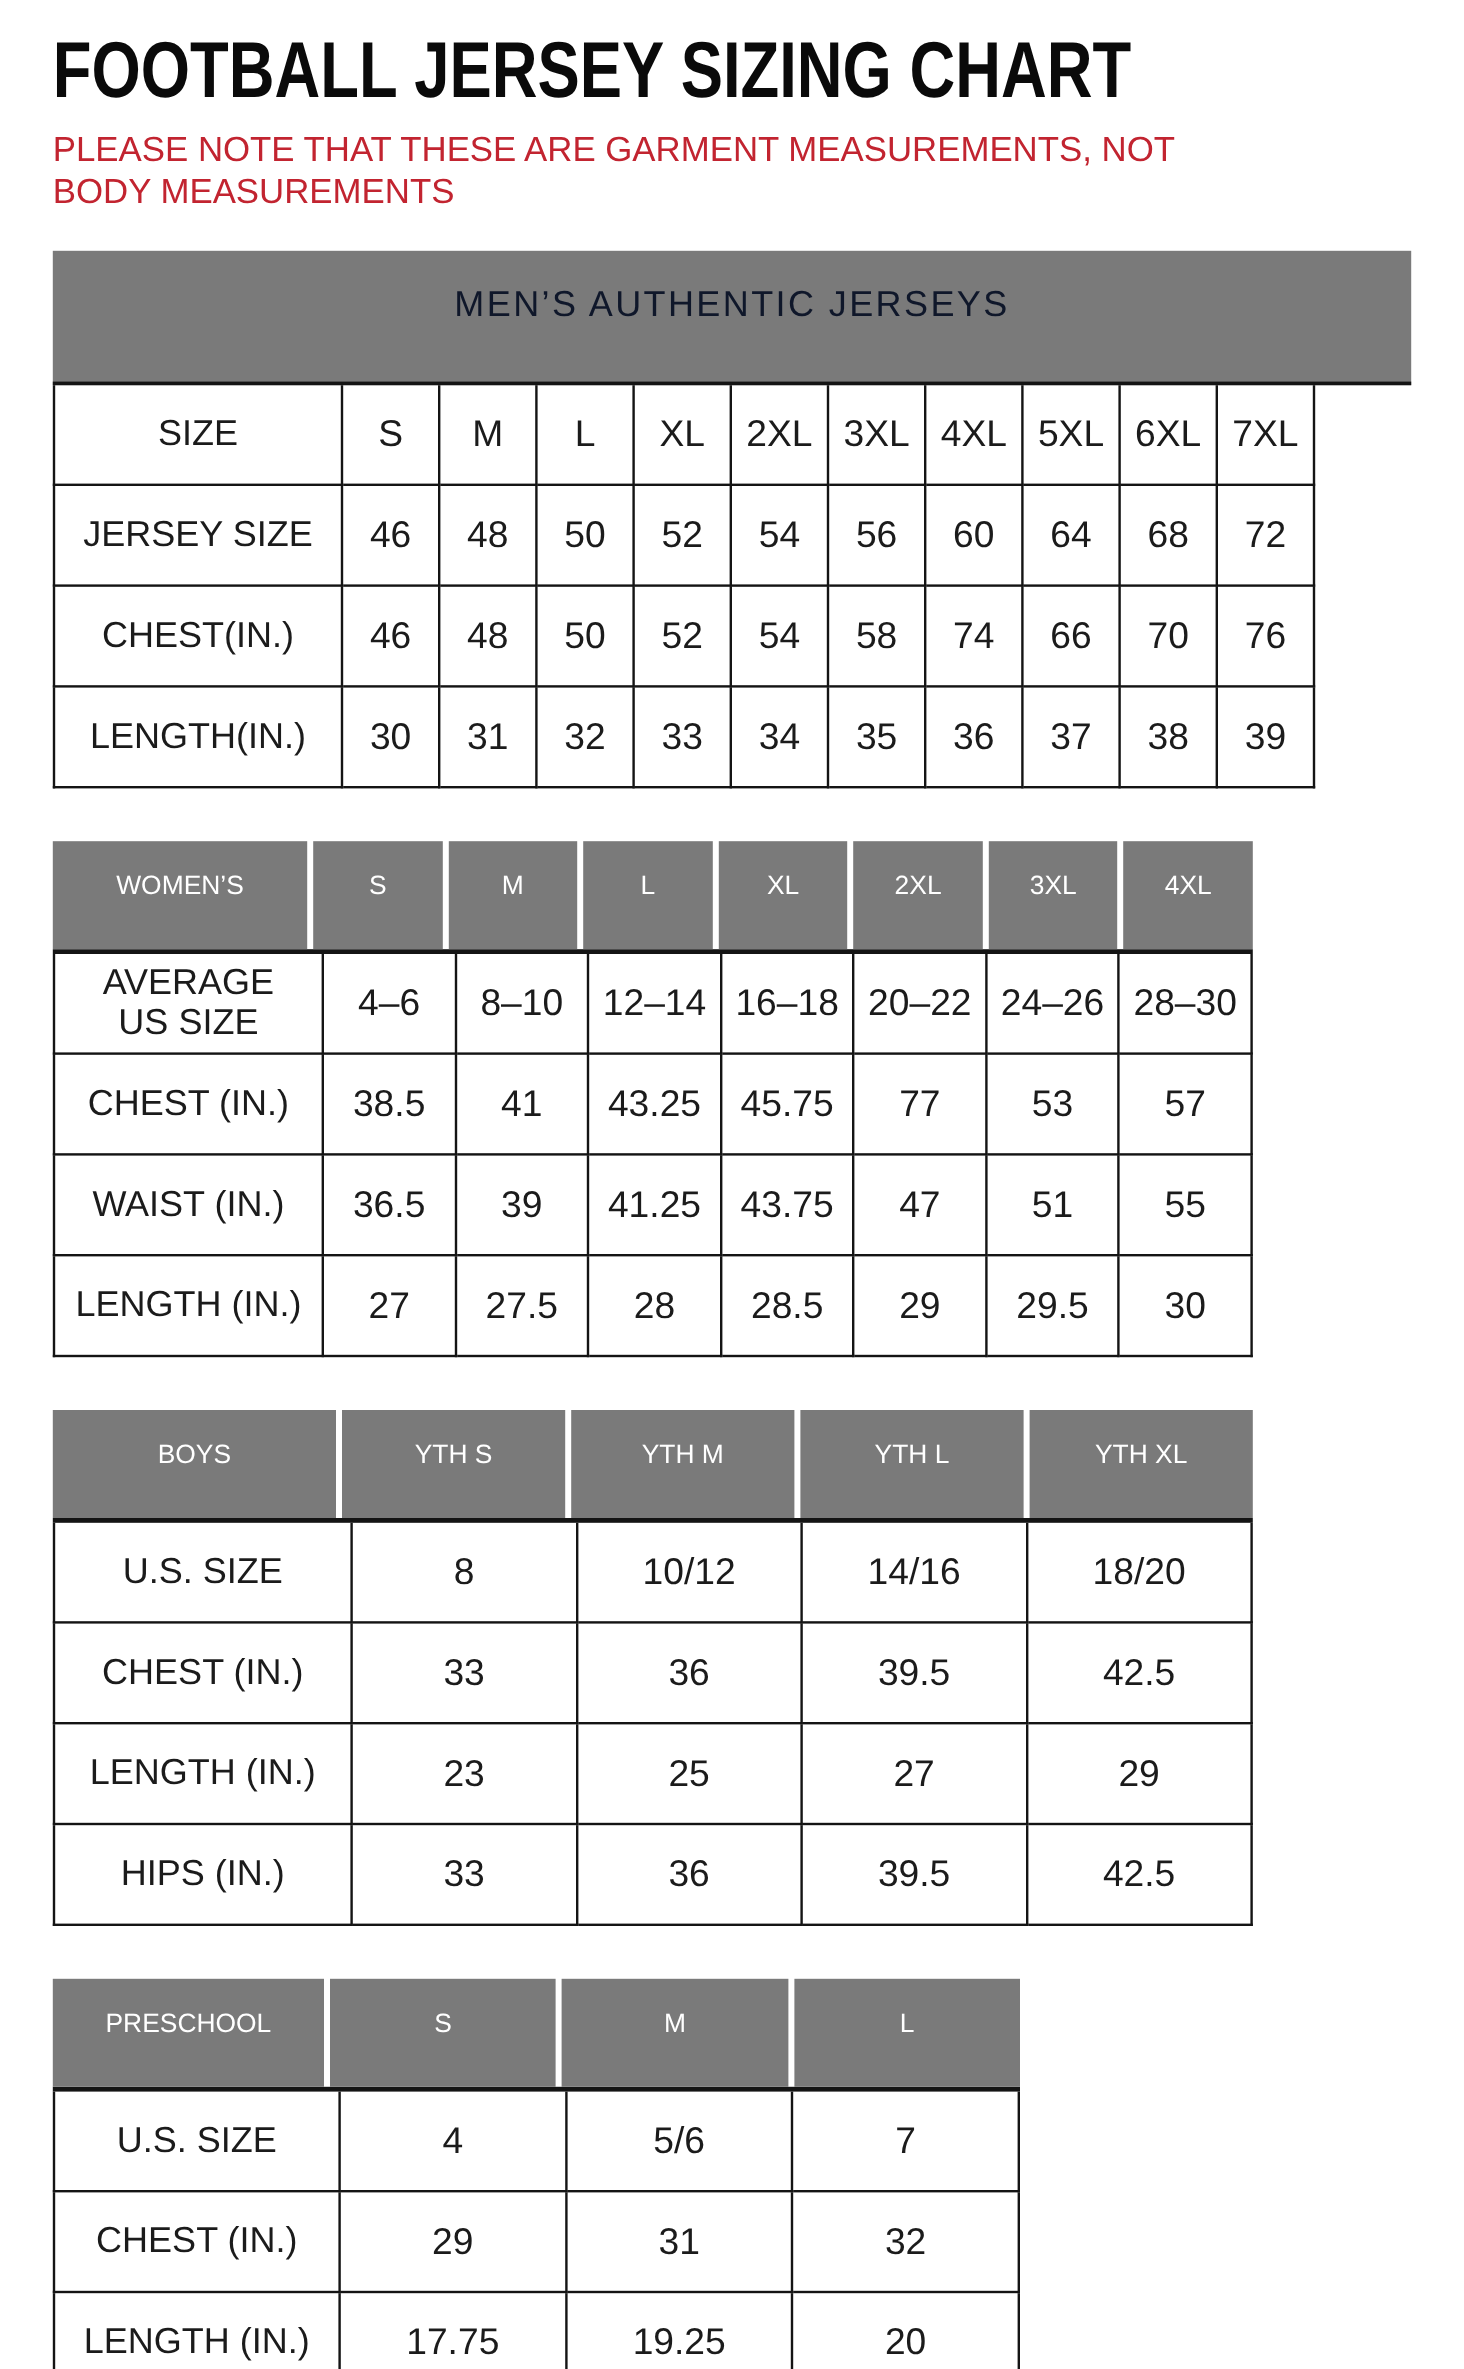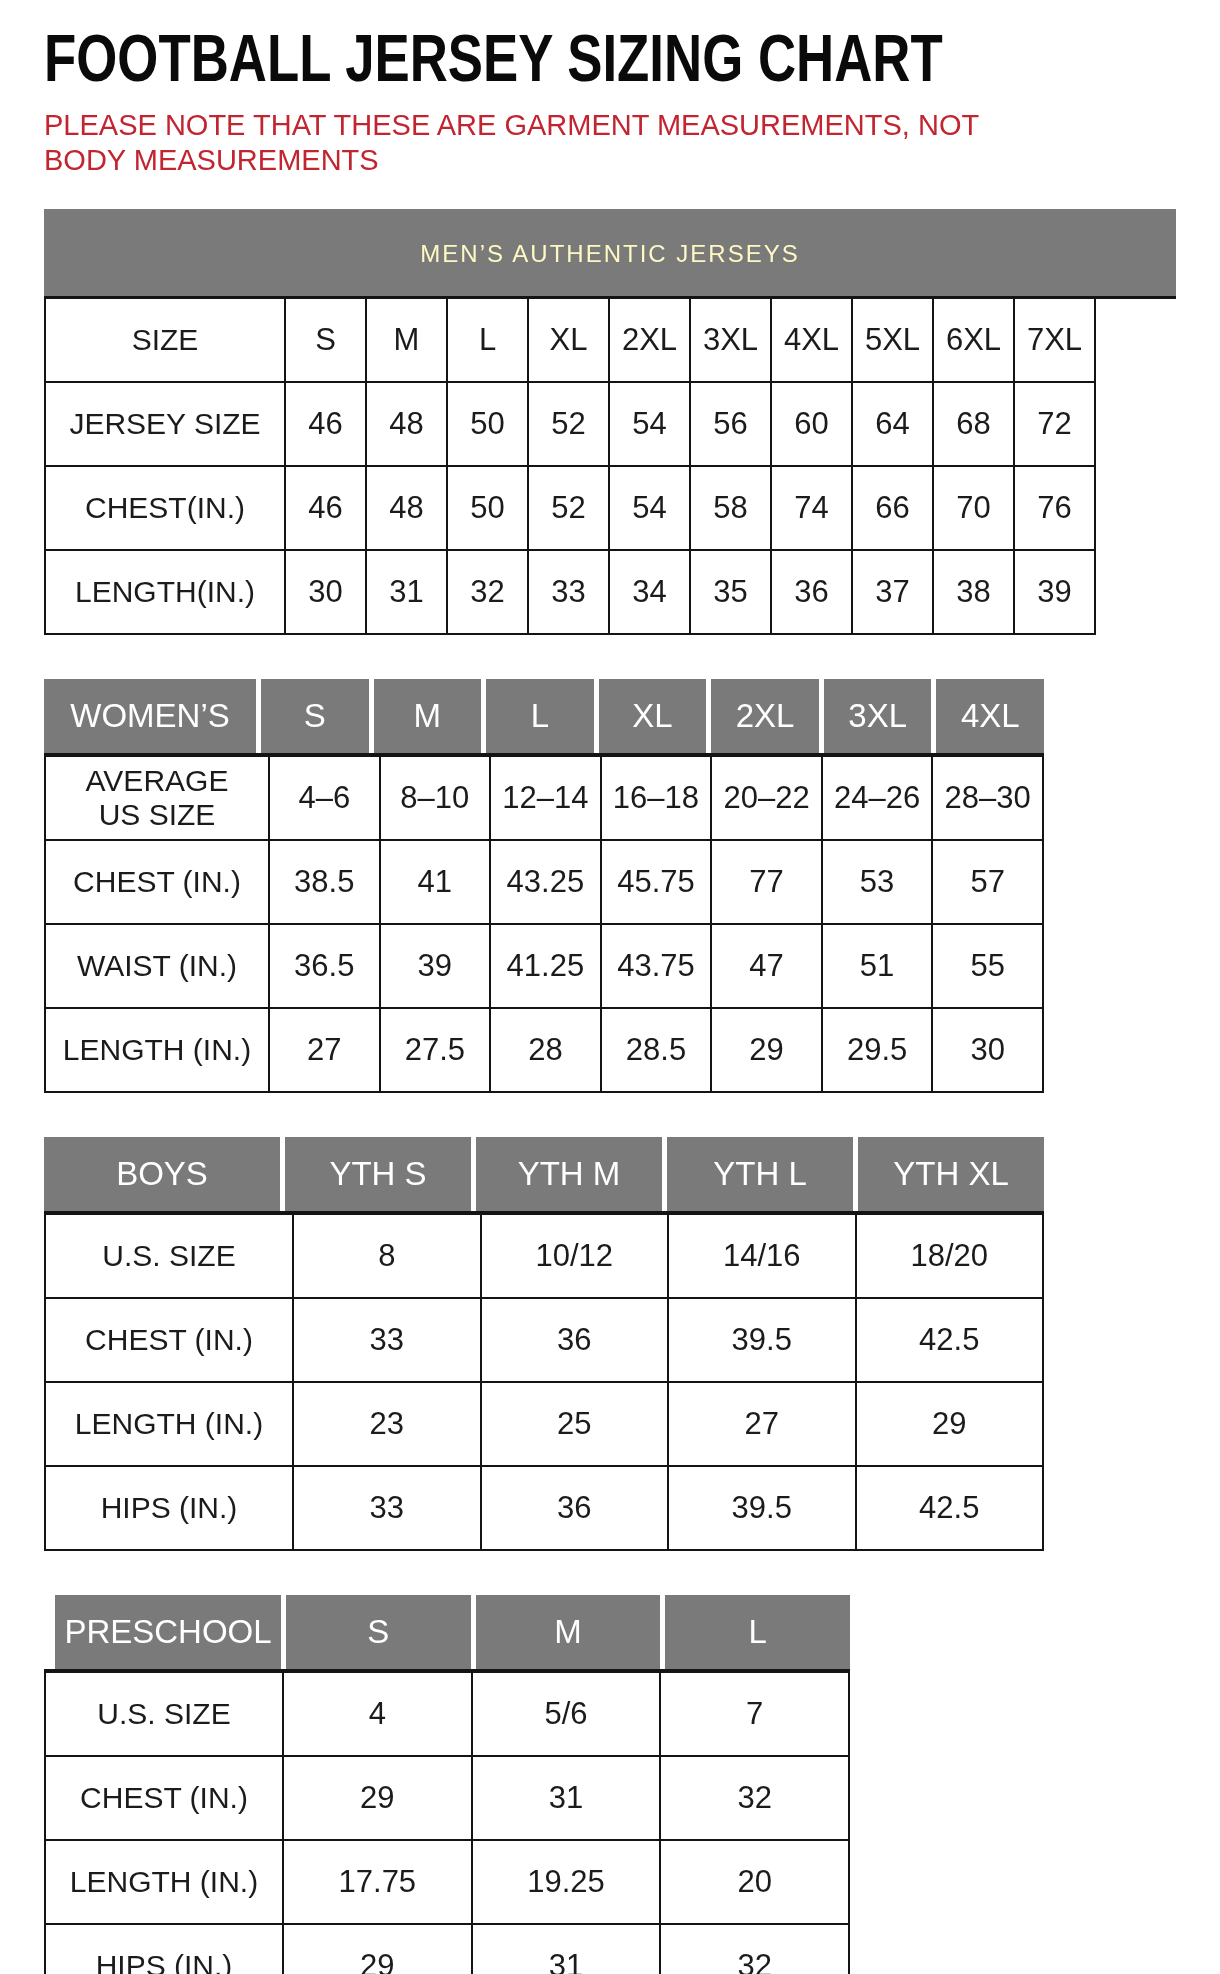--- a/index.html
+++ b/index.html
@@ -26,41 +26,41 @@
     margin:0 0 30px 0;max-width:935px;
     font-size:29px;line-height:1.22;
     color:var(--accent-red);
   }
 
   .tblock{margin-top:0;}
   .tblock + .tblock{margin-top:44px;}
 
   
   .banner{
-    width:1132px;height:90px;line-height:90px;
-    background:var(--header-gray);color:#fef9c3;
-    text-align:center;font-size:24px;letter-spacing:2px;
+    width:1132px;height:112px;line-height:90px;
+    background:var(--header-gray);color:#0f172a;
+    text-align:center;font-size:30px;letter-spacing:2px;
     border-bottom:3px solid var(--border-ink);
     box-sizing:border-box;
   }
 
   
   .ghead{
     display:flex;gap:5px;background:#ffffff;
     border-bottom:4px solid var(--border-ink);
     box-sizing:border-box;
   }
   .ghead .hcell{
     flex:1;background:var(--header-gray);color:#ffffff;
-    text-align:center;font-size:33px;height:74px;line-height:74px;
+    text-align:center;font-size:22px;height:90px;line-height:74px;
     overflow:hidden;
   }
   .w-head{width:1000px;} .w-head .hlabel{flex:0 0 212px;}
   .b-head{width:1000px;} .b-head .hlabel{flex:0 0 236px;}
-  .p-head{width:806px;}  .p-head .hlabel{flex:0 0 226px;margin-left:11px;}
+  .p-head{width:806px;}  .p-head .hlabel{flex:0 0 226px;}
 
   
   table.tbl{border-collapse:collapse;table-layout:fixed;}
   .tbl td{
     border:2px solid var(--border-ink);
     text-align:center;vertical-align:middle;
     font-size:31px;height:82px;padding:0 4px;
   }
   .tbl tr:first-child td{border-top:none;}
   .tbl td.lbl{font-size:30px;white-space:pre-line;}

